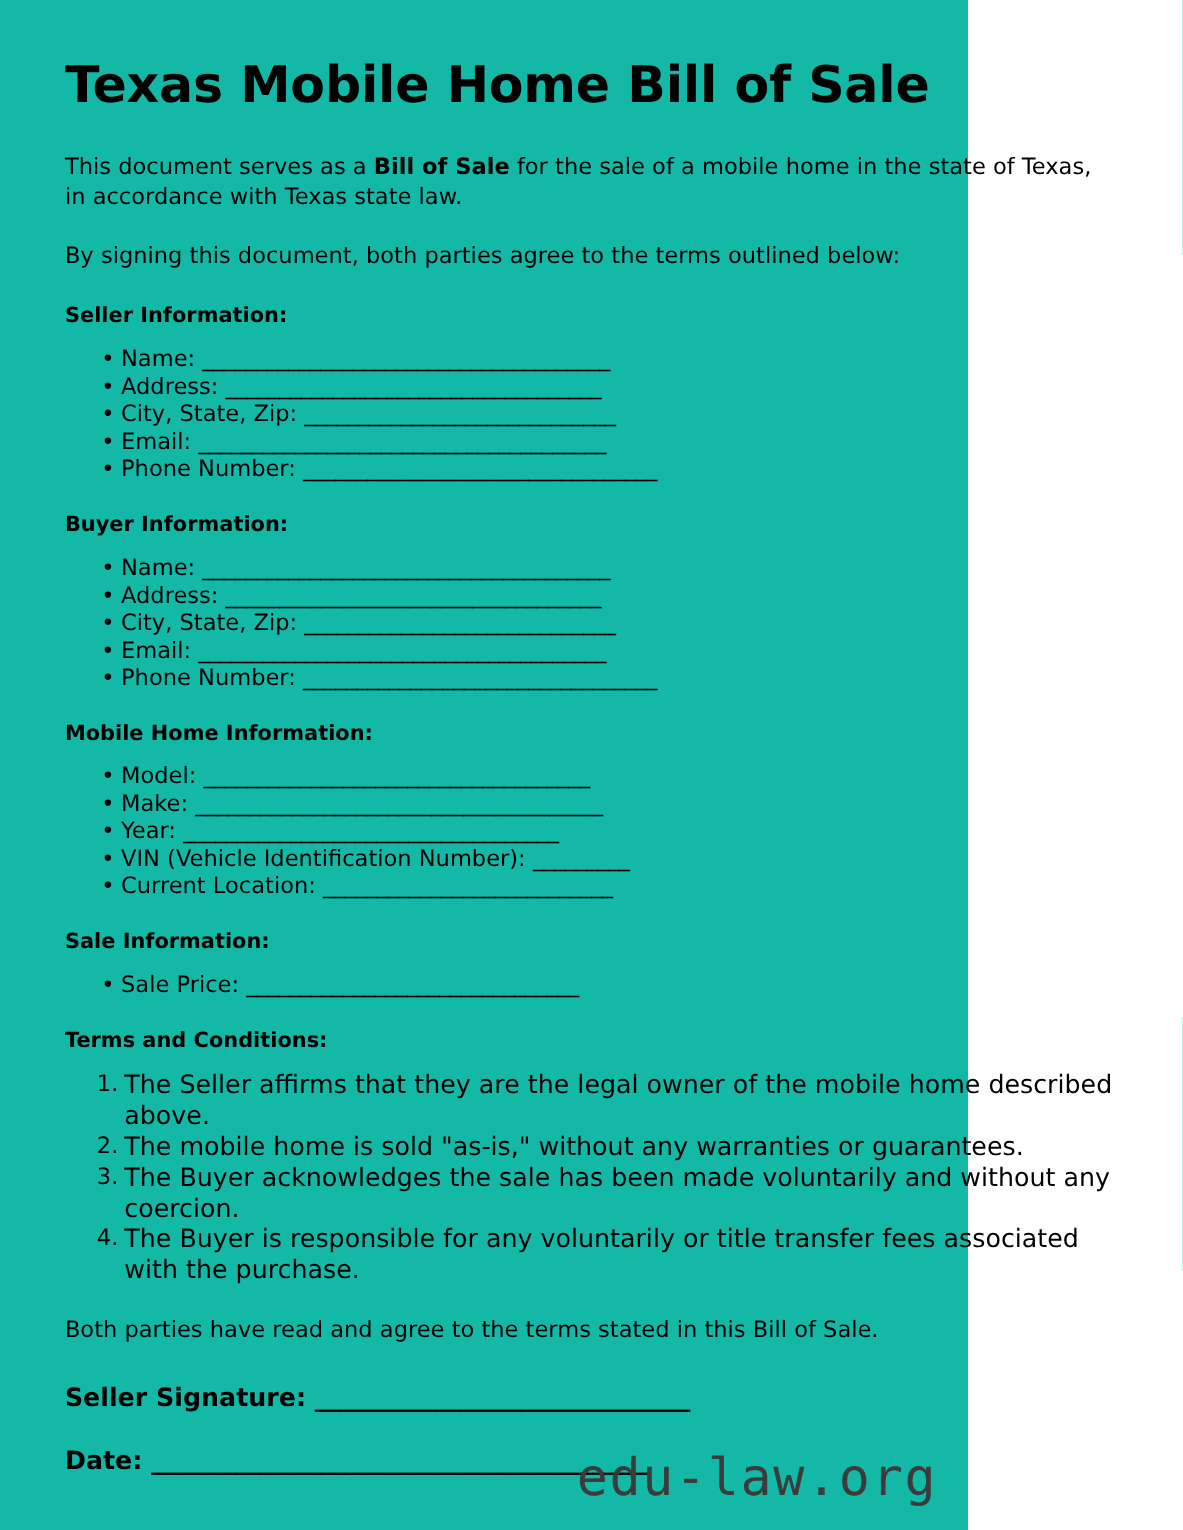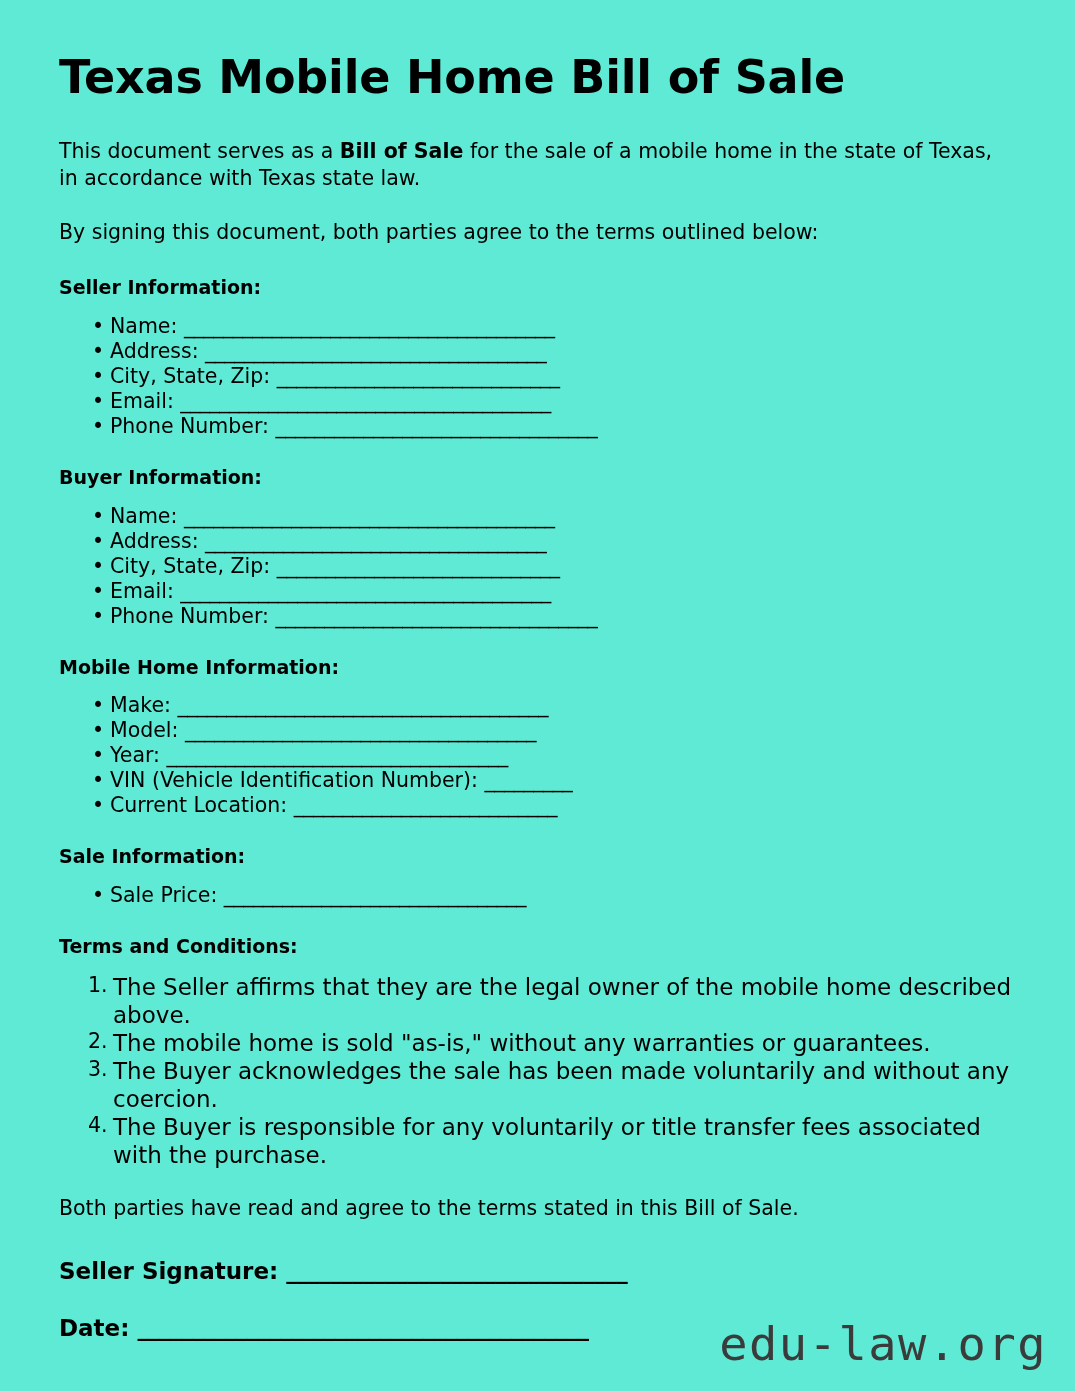--- a/index.html
+++ b/index.html
@@ -13,23 +13,23 @@
     height: 1391px;
     position: relative;
     font-family: "DejaVu Sans", "Liberation Sans", sans-serif;
     color: #000000;
     overflow: hidden;
   }
   .page {
     position: absolute;
     left: 0;
     top: 0;
-    width: 1075px;
+    width: 880px;
     height: 1391px;
-    background: #5eead4;
+    background: #14b8a6;
   }
   .content {
     position: absolute;
     left: 59px;
     top: 52px;
     width: 958px;
   }
   h1.doc-title {
     font-size: 46px;
     font-weight: bold;
@@ -145,22 +145,22 @@
     <ul class="field-list">
       <li><span>Name:</span> <span class="blank">______________________________________</span></li>
       <li><span>Address:</span> <span class="blank">___________________________________</span></li>
       <li><span>City, State, Zip:</span> <span class="blank">_____________________________</span></li>
       <li><span>Email:</span> <span class="blank">______________________________________</span></li>
       <li><span>Phone Number:</span> <span class="blank">_________________________________</span></li>
     </ul>
 
     <h2 class="section-head">Mobile Home Information:</h2>
     <ul class="field-list">
+      <li><span>Model:</span> <span class="blank">____________________________________</span></li>
       <li><span>Make:</span> <span class="blank">______________________________________</span></li>
-      <li><span>Model:</span> <span class="blank">____________________________________</span></li>
       <li><span>Year:</span> <span class="blank">___________________________________</span></li>
       <li><span>VIN (Vehicle Identification Number):</span> <span class="blank">_________</span></li>
       <li><span>Current Location:</span> <span class="blank">___________________________</span></li>
     </ul>
 
     <h2 class="section-head">Sale Information:</h2>
     <ul class="field-list">
       <li><span>Sale Price:</span> <span class="blank">_______________________________</span></li>
     </ul>
 

